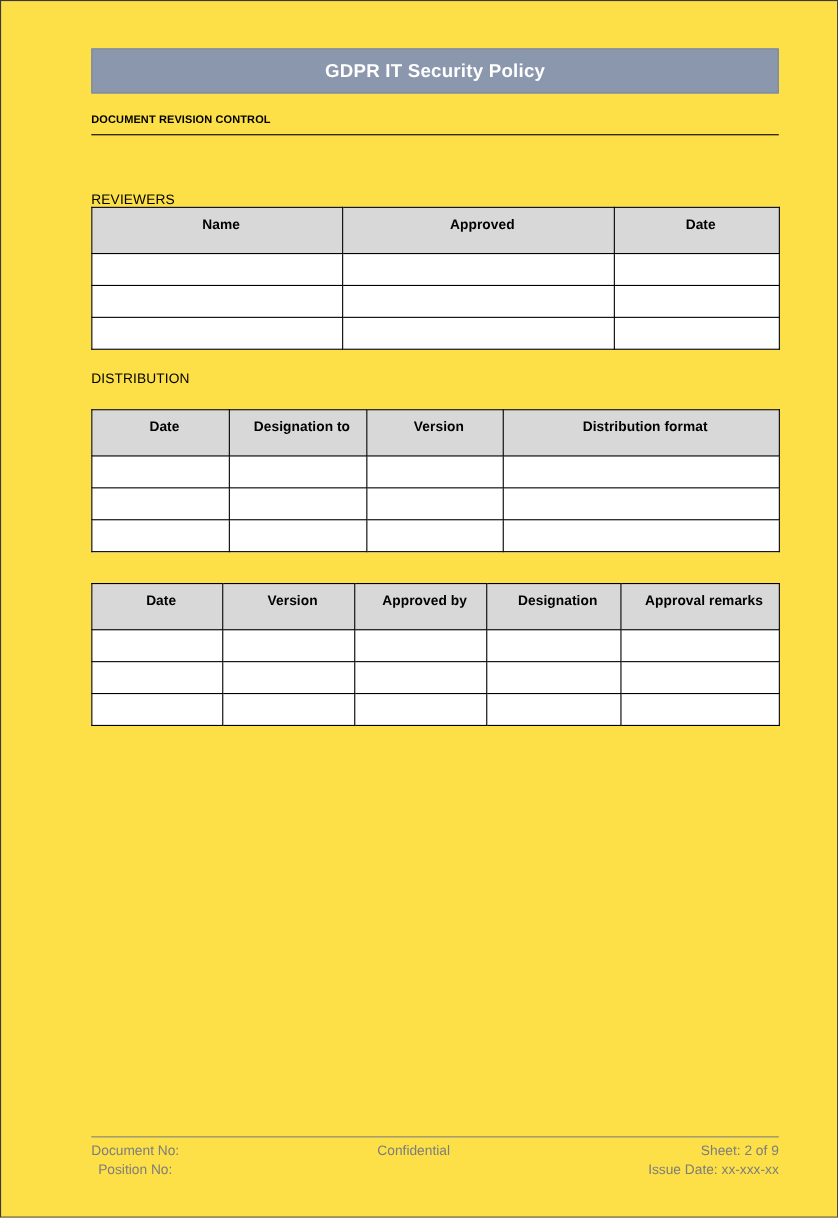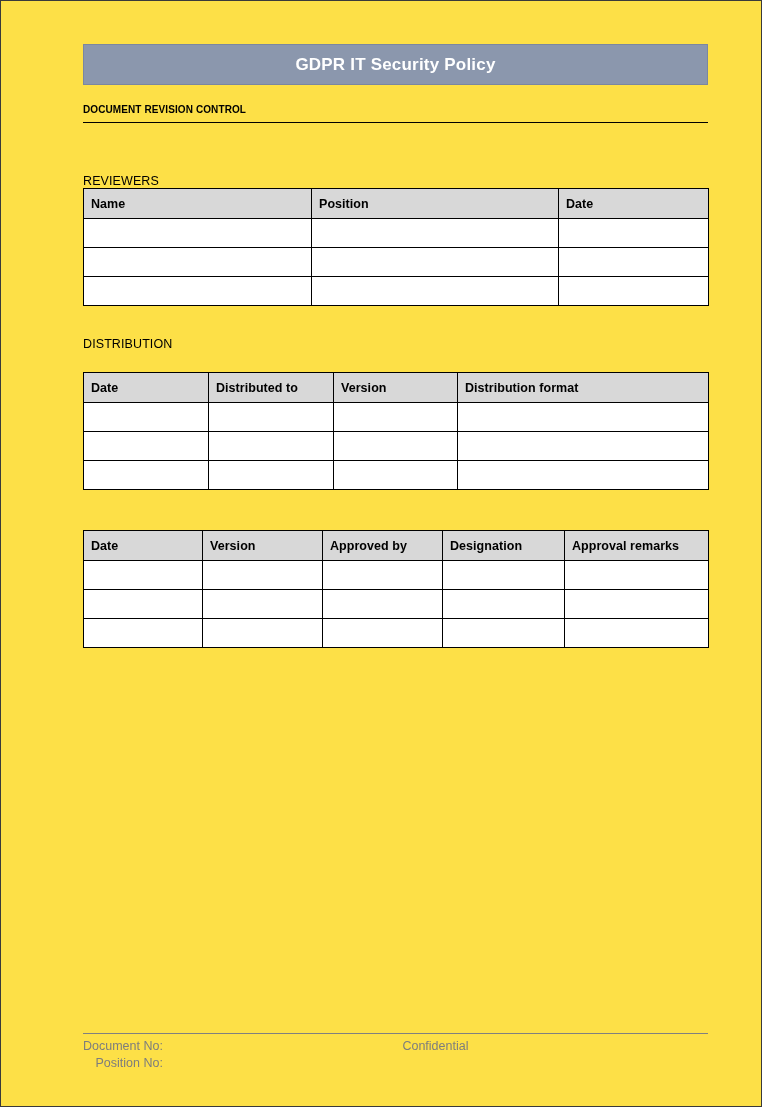--- a/index.html
+++ b/index.html
@@ -100,23 +100,23 @@
   .doc-table td {
     border: 1.3px solid #000000;
     padding: 0;
     margin: 0;
     vertical-align: middle;
   }
   .doc-table thead th {
     background: #d8d8d8;
     font-size: 12.5px;
     font-weight: bold;
-    text-align: left;
+    text-align: center;
     height: 29px;
-    padding: 0 0 0 7px;
+    padding: 0 0 12px 7px;
     color: #000000;
     letter-spacing: 0.05px;
   }
   .doc-table tbody td {
     background: #ffffff;
     height: 28px;
   }
 
   
   .footer {
@@ -133,21 +133,21 @@
     margin-bottom: 4px;
   }
   .footer-grid {
     display: flex;
     justify-content: space-between;
     align-items: flex-start;
     color: #7d7d7d;
     font-size: 12.5px;
     line-height: 17px;
   }
-  .footer-col-left  { text-align: right;   flex: 0 0 auto; }
+  .footer-col-left  { text-align: center;   flex: 0 0 auto; }
   .footer-col-mid   { text-align: center; flex: 1 1 auto; padding-top: 0; }
   .footer-col-right { text-align: right;  flex: 0 0 auto; }
   .footer-line { display: block; white-space: pre; }
 </style>
 </head>
 <body>
 
 <div class="page">
 
   <div class="title-banner">
@@ -163,21 +163,21 @@
 
   <table class="doc-table" id="table-reviewers">
     <colgroup>
       <col style="width:228px">
       <col style="width:247px">
       <col style="width:150px">
     </colgroup>
     <thead>
       <tr>
         <th>Name</th>
-        <th>Position</th>
+        <th>Approved</th>
         <th>Date</th>
       </tr>
     </thead>
     <tbody>
       <tr>
         <td></td>
         <td></td>
         <td></td>
       </tr>
       <tr>
@@ -198,21 +198,21 @@
   <table class="doc-table" id="table-distribution">
     <colgroup>
       <col style="width:125px">
       <col style="width:125px">
       <col style="width:124px">
       <col style="width:251px">
     </colgroup>
     <thead>
       <tr>
         <th>Date</th>
-        <th>Distributed to</th>
+        <th>Designation to</th>
         <th>Version</th>
         <th>Distribution format</th>
       </tr>
     </thead>
     <tbody>
       <tr>
         <td></td>
         <td></td>
         <td></td>
         <td></td>
@@ -279,16 +279,20 @@
   <div class="footer">
     <span class="footer-rule"></span>
     <div class="footer-grid">
       <div class="footer-col-left">
         <span class="footer-line">Document No:</span>
         <span class="footer-line">Position No:</span>
       </div>
       <div class="footer-col-mid">
         <span class="footer-line">Confidential</span>
       </div>
+      <div class="footer-col-right">
+        <span class="footer-line">Sheet: 2 of 9</span>
+        <span class="footer-line">Issue Date: xx-xxx-xx</span>
+      </div>
     </div>
   </div>
 
 </div>
 
 </body></html>

